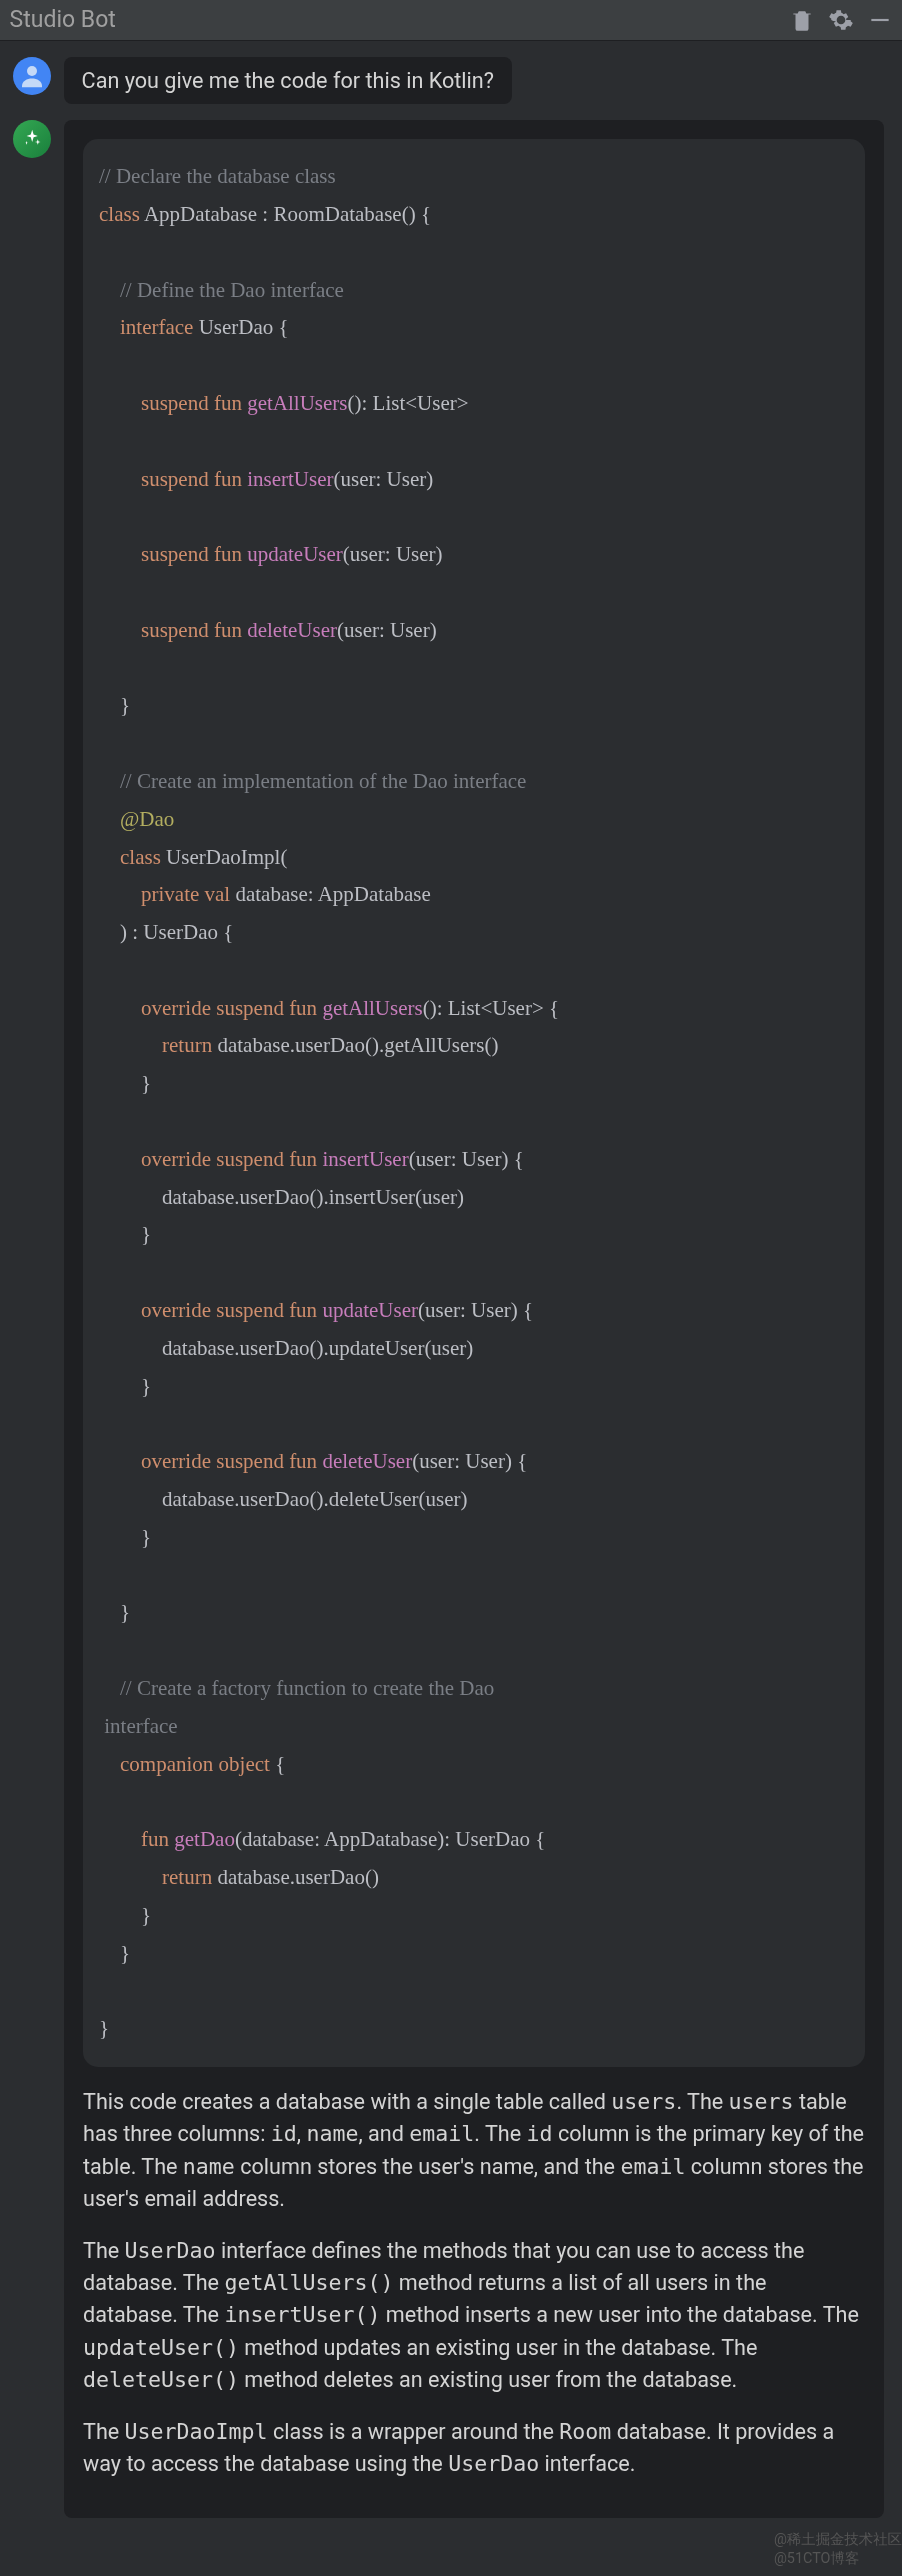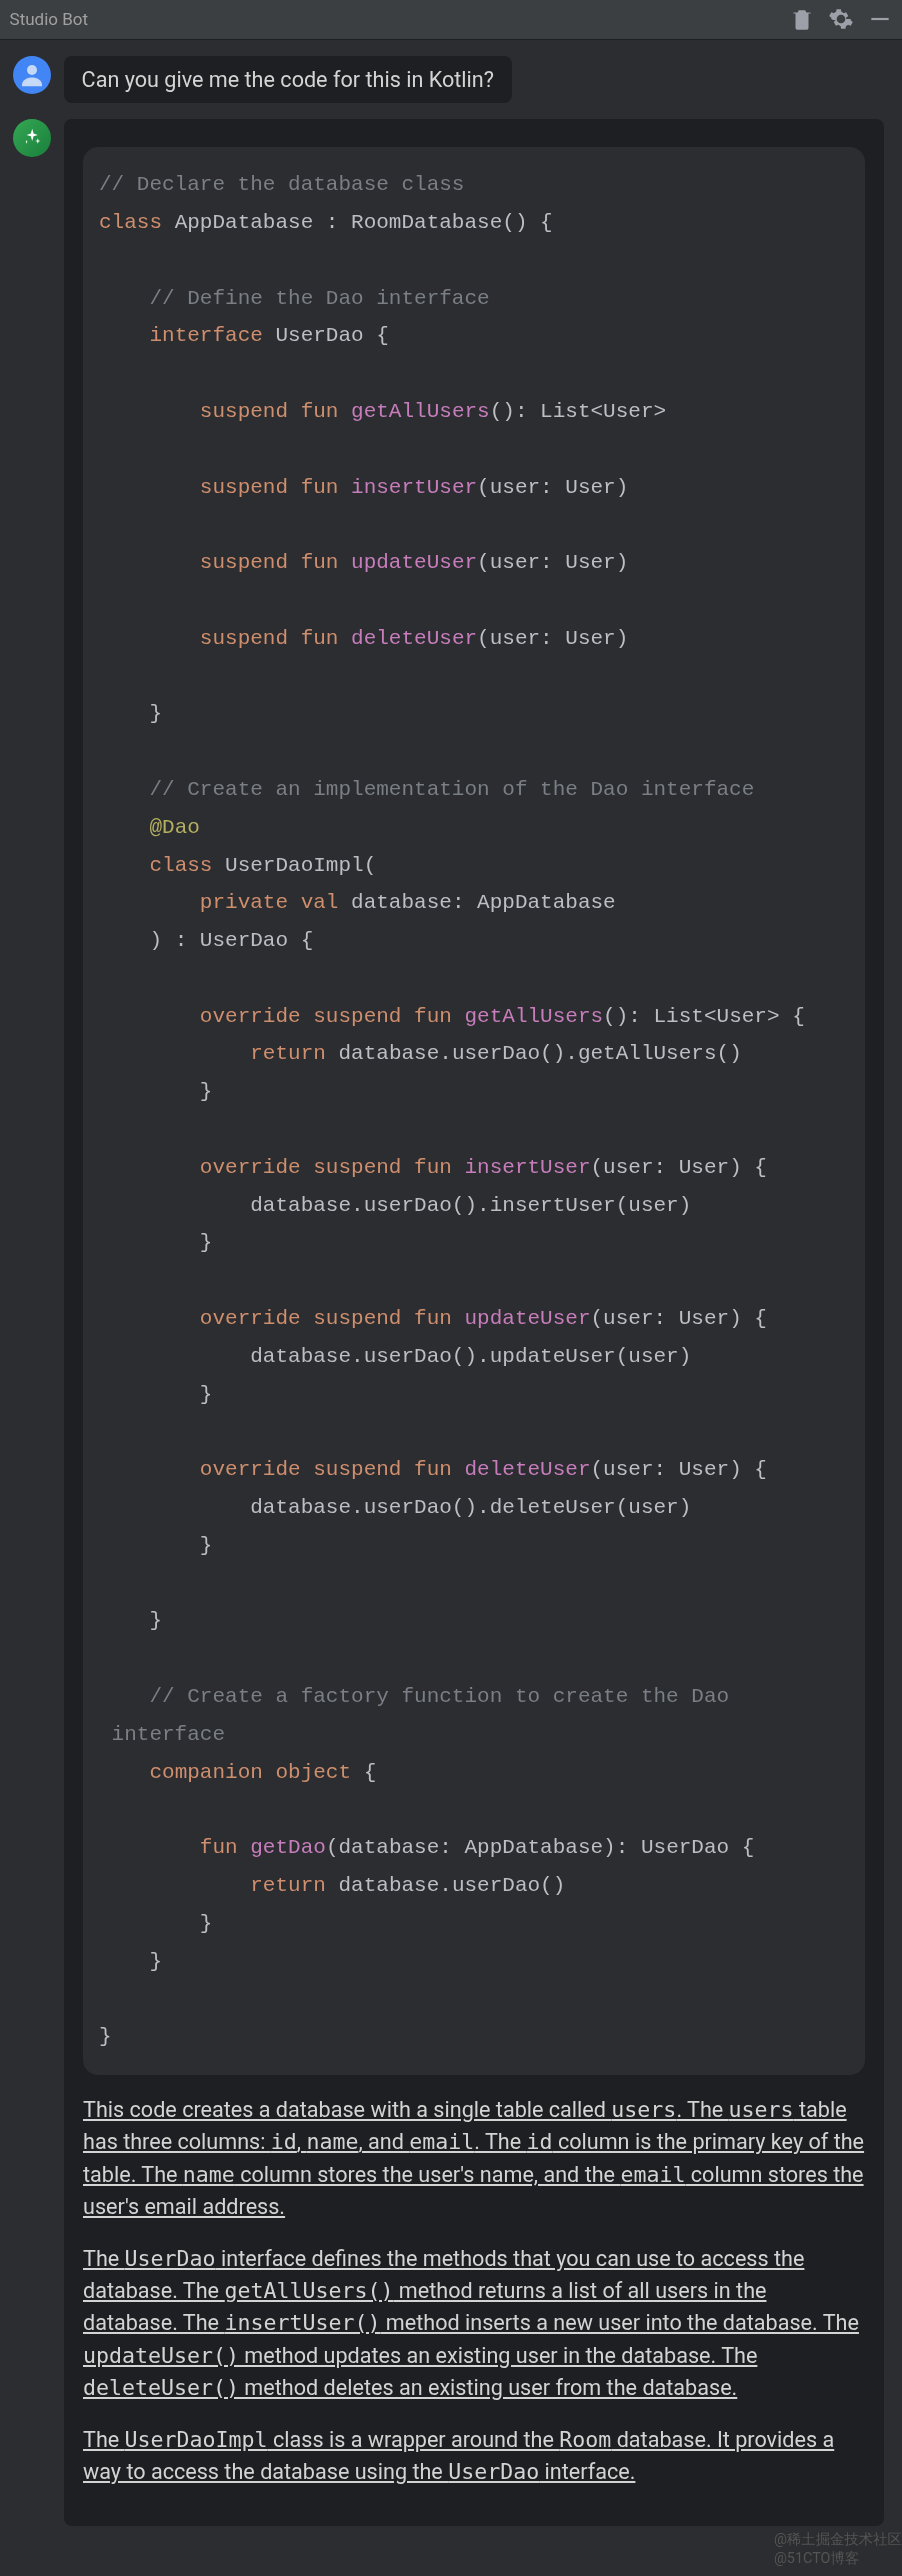--- a/index.html
+++ b/index.html
@@ -11,21 +11,21 @@
 }
 .header {
   display: flex;
   align-items: center;
   justify-content: space-between;
   padding: 6.4px 9.6px;
   background: #3c3f41;
   border-bottom: 0.8px solid #1e1f22;
 }
 .header-title {
-  font-size: 17px;
+  font-size: 23px;
   color: #a0a0a0;
 }
 .header-actions {
   display: flex;
   gap: 13px;
   align-items: center;
 }
 .header-icon {
   width: 26px;
   height: 26px;
@@ -81,41 +81,39 @@
 }
 .bot-intro {
   font-size: 21.6px;
   color: #d4d4d4;
   margin-bottom: 16px;
 }
 .code-block {
   background: #2b2d30;
   border-radius: 15px;
   padding: 19px 16px;
-  font-family: Liberation Mono, monospace;
+  font-family: Liberation Serif, serif;
   font-size: 21px;
   line-height: 1.8;
   white-space: pre;
   overflow-x: auto;
   color: #bcbec4;
   margin-bottom: 19px;
-  margin-top: 9px;
 }
 .c-comment { color: #7a7e85; }
 .c-keyword { color: #cf8e6d; }
 .c-func { color: #c77dbb; }
 .c-annotation { color: #b3ae60; }
 .explanation {
   font-size: 21.6px;
   line-height: 1.5;
   color: #d4d4d4;
 }
 .explanation p {
   margin-bottom: 19px;
-  text-decoration: underline;
 }
 .explanation .code-inline {
   font-family: "SF Mono", Monaco, Consolas, monospace;
   color: #d4d4d4;
 }
 .watermark {
   position: fixed;
   right: 0;
   bottom: 8px;
   font-size: 14.4px;

